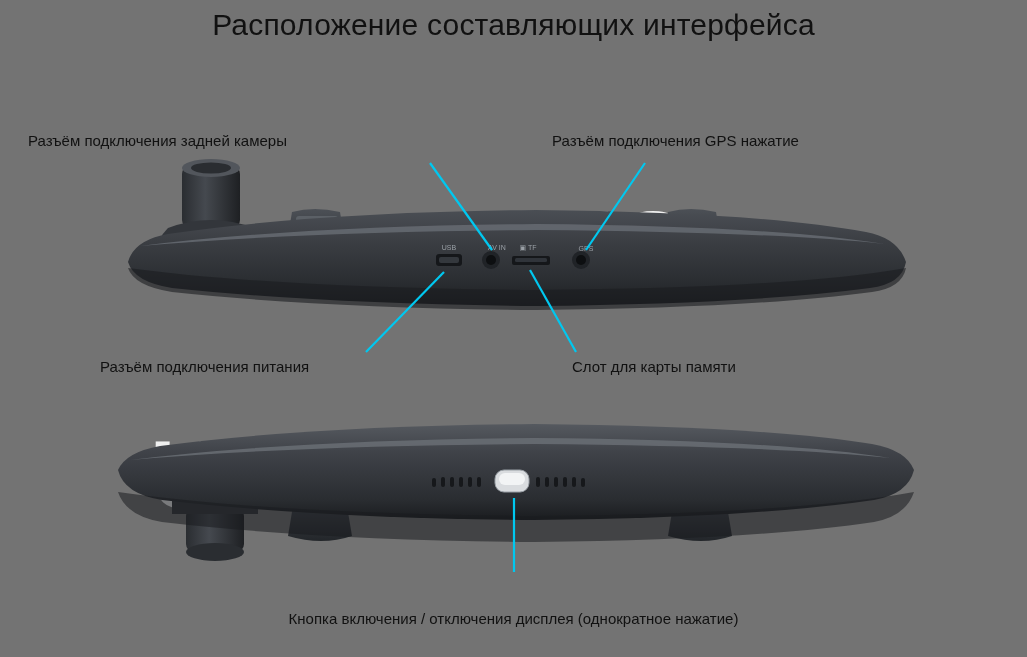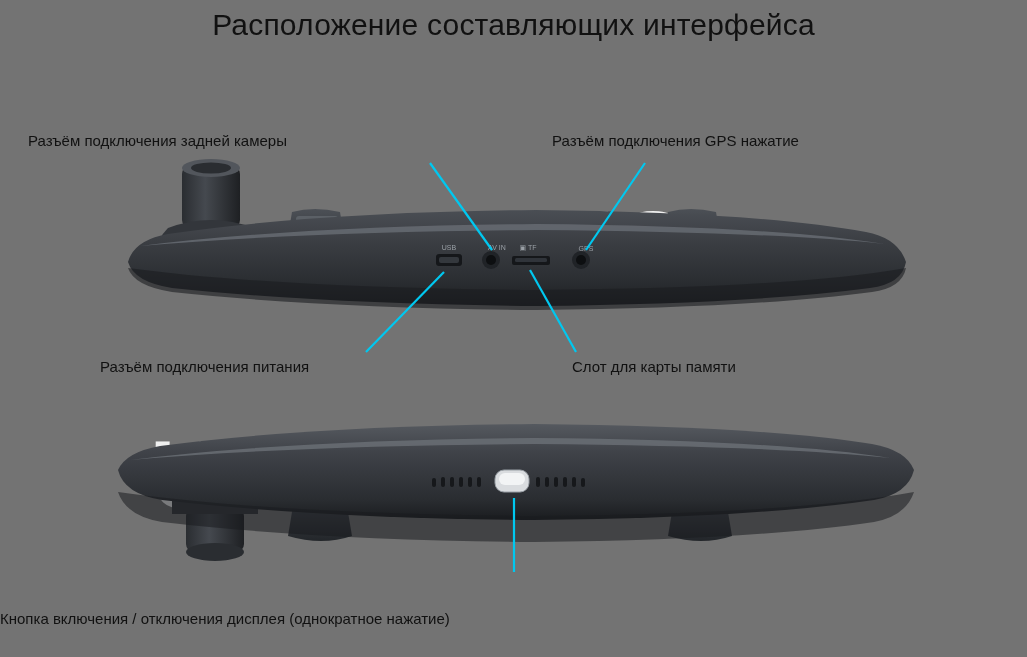--- a/index.html
+++ b/index.html
@@ -39,21 +39,21 @@
     position: absolute;
     font-size: 15px;
     color: #111111;
     white-space: nowrap;
   }
   .label-rear-cam  { left: 28px;  top: 132px; }
   .label-gps       { left: 552px; top: 132px; }
   .label-power-in  { left: 100px; top: 358px; }
   .label-tf        { left: 544px; top: 358px; margin-left: 28px; }
   .label-btn-1     { left: 0;     top: 578px; width: 1027px; text-align: center; }
-  .label-btn-2     { left: 0;     top: 610px; width: 1027px; }
+  .label-btn-2     { left: 0;     top: 610px; width: 1027px; text-align: center; }
   .watermark {
     position: absolute;
     font-family: "Liberation Sans", sans-serif;
     font-size: 96px;
     font-weight: bold;
     color: #f0f0f0;
     letter-spacing: 6px;
     user-select: none;
   }
   .wm-1 { left: 470px; top: 190px; }

